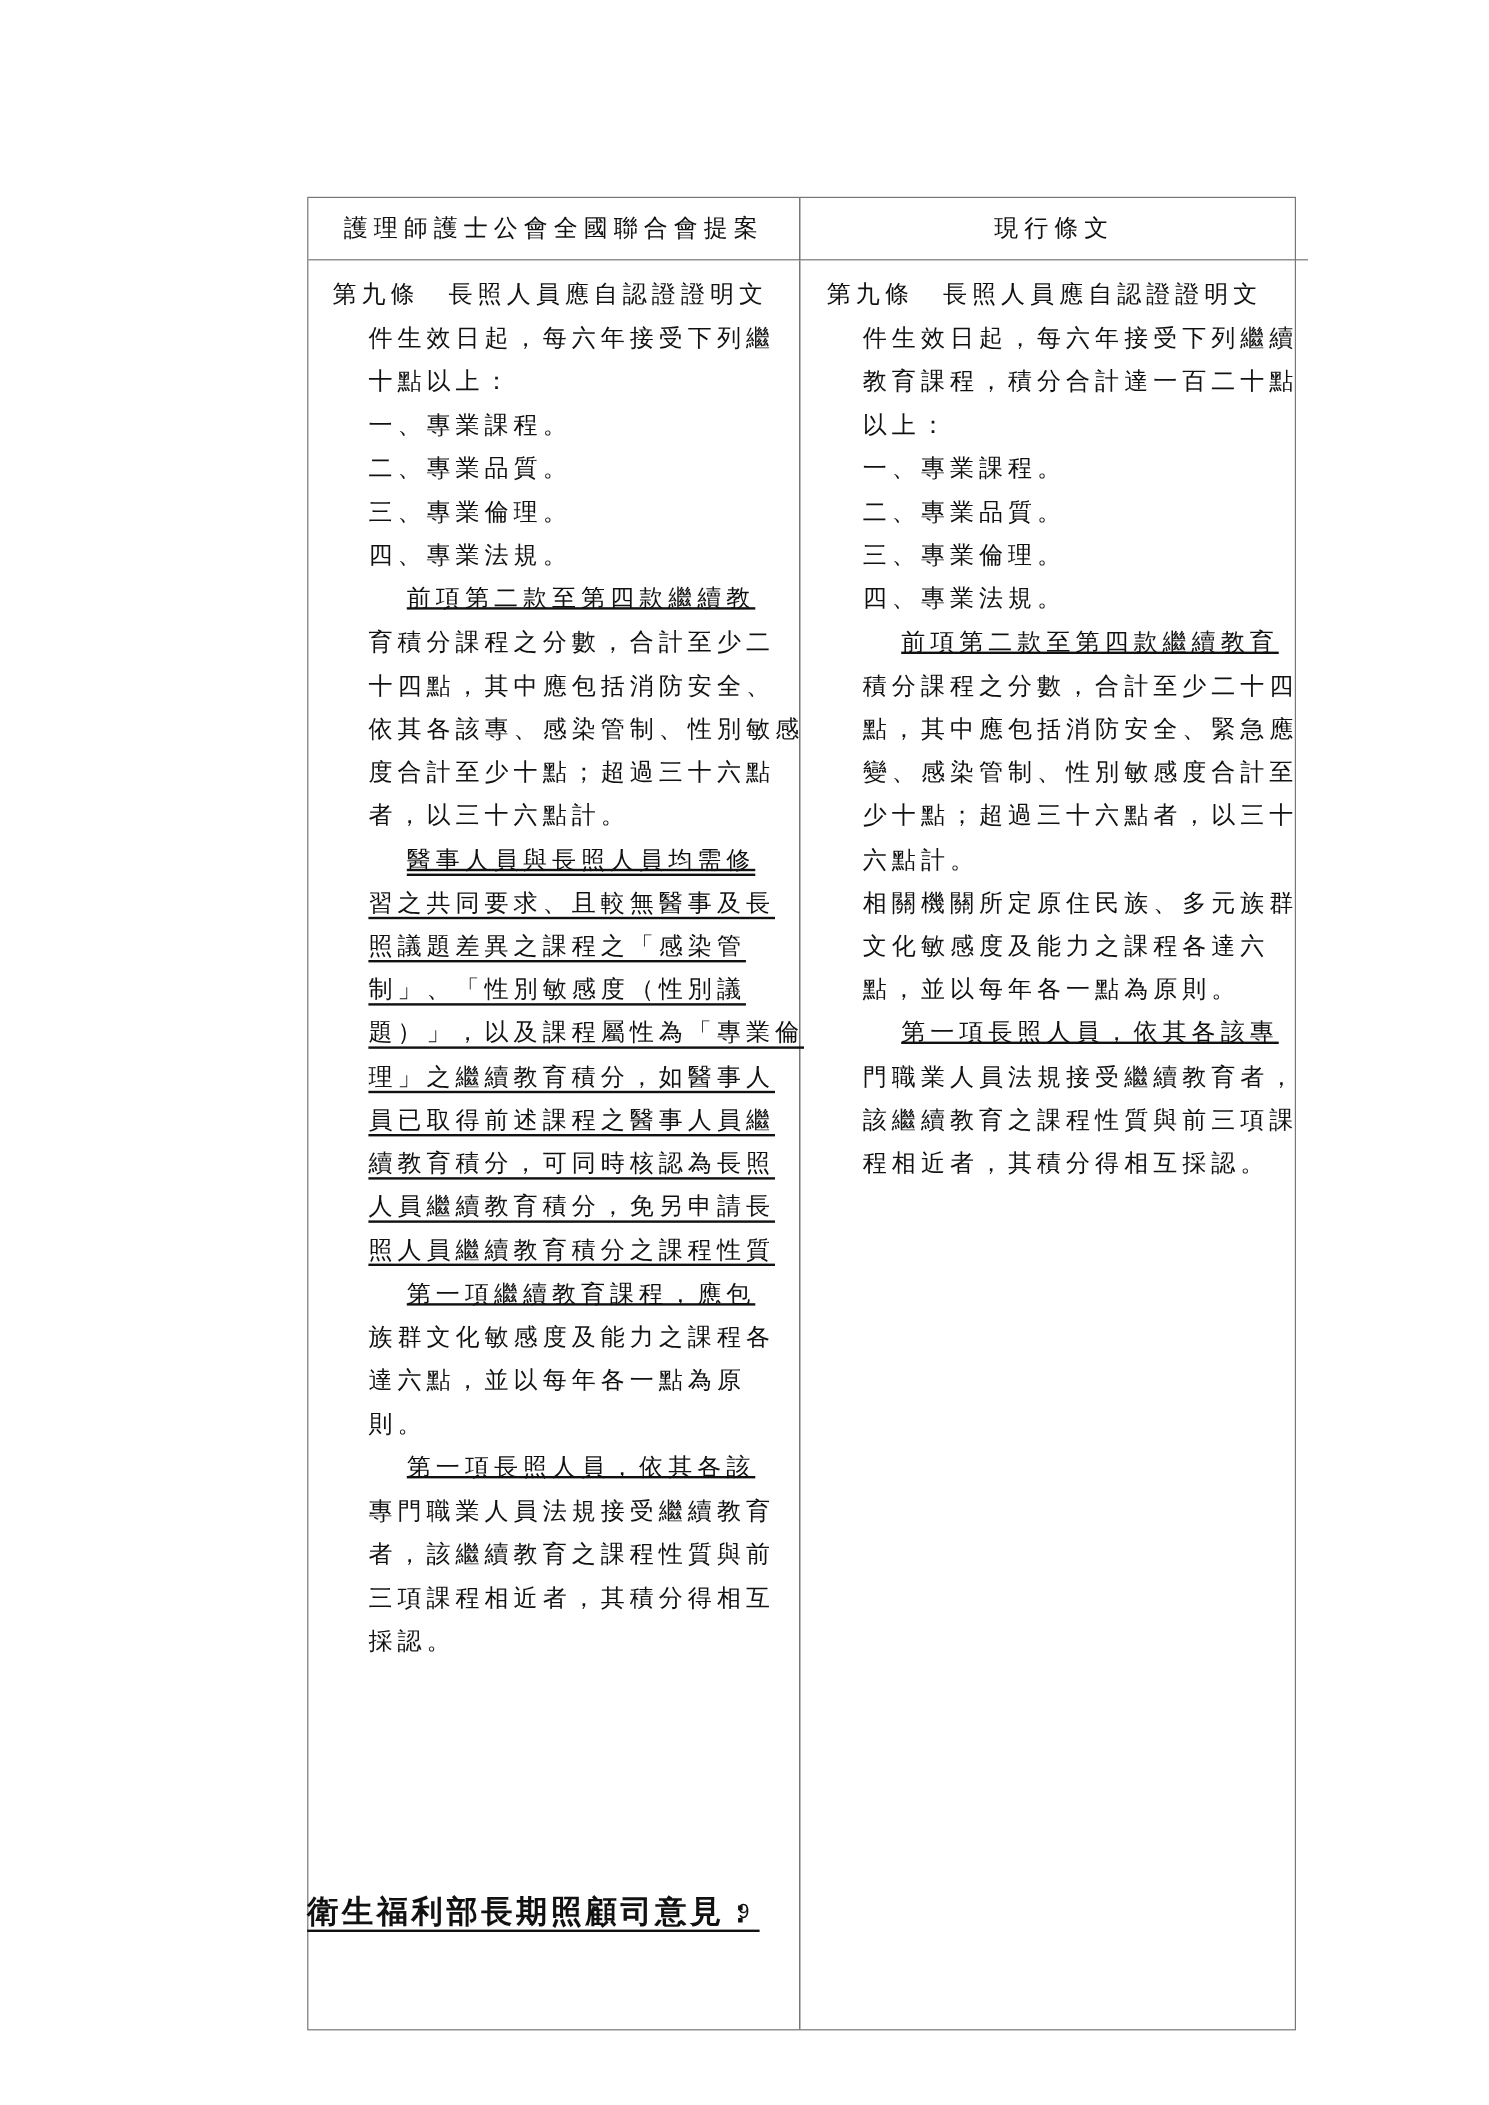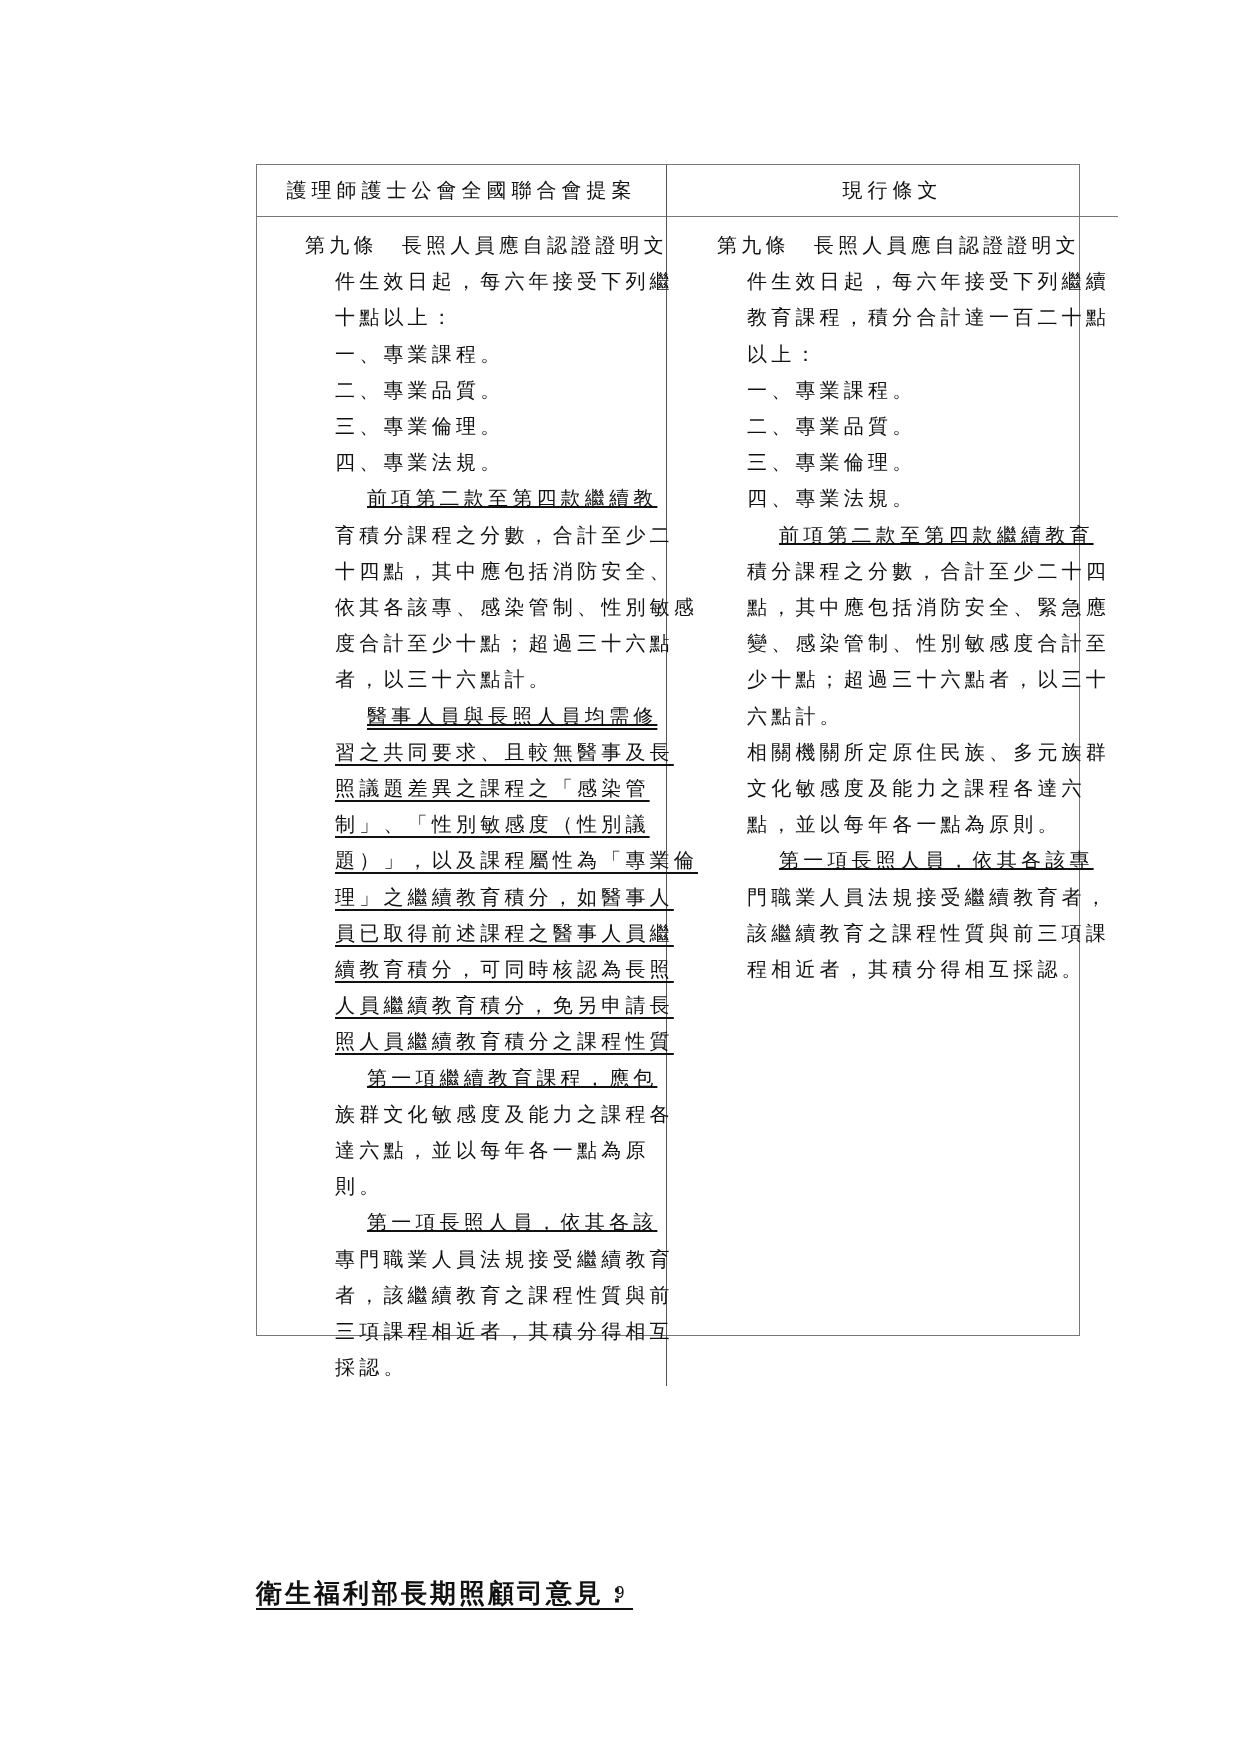--- a/index.html
+++ b/index.html
@@ -1,27 +1,27 @@
 <!DOCTYPE html>
 <html><head>
 <meta charset="utf-8">
 <style>
   html, body { margin: 0; padding: 0; background: #ffffff; }
   body { width: 1241px; height: 1754px; position: relative; overflow: hidden;
          font-family: "DejaVu Serif", "Liberation Serif", serif; color: #111; }
-  .table { position: absolute; left: 256px; top: 164px; width: 824px; height: 1172px;
+  .table { position: absolute; left: 256px; top: 164px; width: 824px; height: 1528px;
            border: 1px solid #777; box-sizing: border-box; display: grid;
            grid-template-columns: 410px 1fr; grid-template-rows: 52px 1fr; }
   .hcell { display: flex; align-items: center; justify-content: center;
            font-size: 20px; letter-spacing: 5px; border-bottom: 1px solid #777; }
   .hcell.left { border-right: 1px solid #555; }
   .cell { padding: 10px 12px 0 20px; font-size: 20px; line-height: 36.2px; letter-spacing: 4.2px; }
   .cell.left { border-right: 1px solid #555; padding-left: 20px; padding-right: 10px; }
   .cell.right { padding-left: 22px; padding-right: 8px; }
-  .line { white-space: nowrap; display: block; margin-left: 28px; }
+  .line { white-space: nowrap; display: block; }
   .ind1 { padding-left: 30px; }
   .ind2 { padding-left: 62px; text-decoration: underline; }
   .u { text-decoration: underline; text-underline-offset: 5px; text-decoration-thickness: 1.5px; }
   .footer-heading { position: absolute; left: 256px; top: 1576px; font-size: 26px; font-weight: bold;
                     letter-spacing: 3px; text-decoration: underline; text-underline-offset: 6px;
                     text-decoration-thickness: 2px; }
   .page-number { position: absolute; left: 615px; top: 1583px; font-family: "Liberation Sans", sans-serif;
                  font-size: 17px; }
 </style>
 </head>

